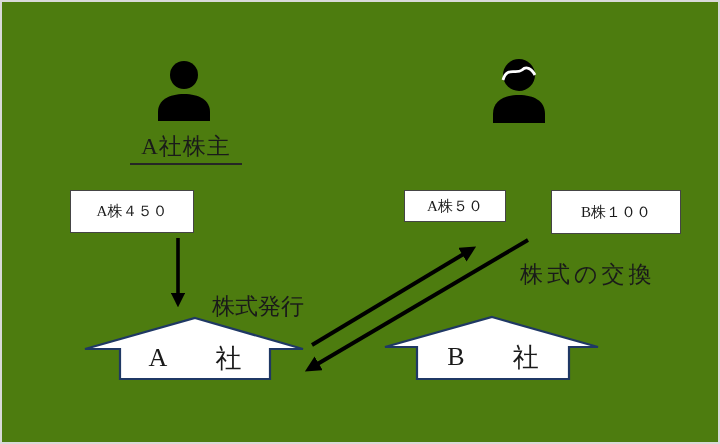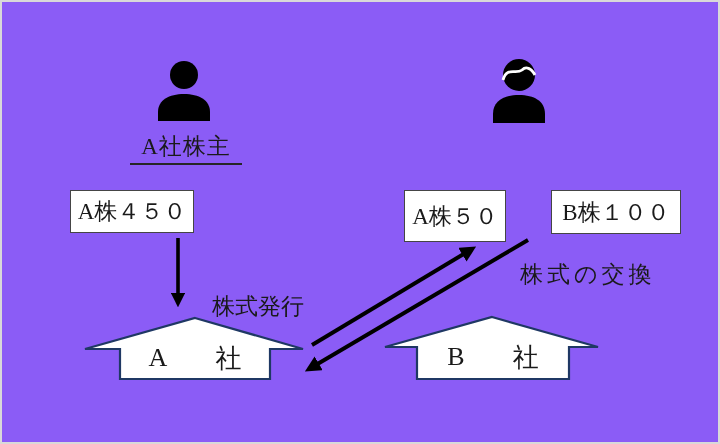--- a/index.html
+++ b/index.html
@@ -1,40 +1,40 @@
 <!DOCTYPE html>
 <html><head>
 <meta charset="utf-8">
 <style>
   html,body{margin:0;padding:0;background:#ffffff;}
   .frame{
     position:relative;
     width:720px;height:444px;
     box-sizing:border-box;
     border:2px solid #d9d9d9;
-    background:#8b5cf6;
+    background:#4d7c0f;
     overflow:hidden;
     font-family:"Liberation Serif","DejaVu Serif",serif;
     color:#1a1a1a;
   }
   .abs{position:absolute;}
   .shape-layer{position:absolute;left:0;top:0;}
   .holder-label{
     font-size:23px;line-height:27px;
     text-align:center;
     border-bottom:2px solid #262626;
     padding-bottom:3px;
     letter-spacing:1px;
     white-space:nowrap;
   }
   .sharebox{
     box-sizing:border-box;
     border:1.5px solid #454545;
     display:flex;align-items:center;justify-content:center;
-    font-size:23px;
+    font-size:15px;
     background:#ffffff;
     white-space:nowrap;
   }
   .annot{font-size:23px;white-space:nowrap;}
   .annot-exchange{letter-spacing:4px;}
   .house-label{
     display:flex;justify-content:center;align-items:center;
     column-gap:48px;
     font-size:26px;
     height:32px;
@@ -73,21 +73,21 @@
     <circle cx="29" cy="20" r="16" fill="#000000"></circle>
     <path d="M13,25 C17,11 26,20 32,15 C36,11 41,13 45,20" stroke="#ffffff" stroke-width="2.8" fill="none"></path>
     <path d="M3,68 V59 C3,46 14,40 29,40 C44,40 55,46 55,59 V68 Z" fill="#000000"></path>
   </svg>
 
   <div class="holder-label abs" style="left:128px;top:131px;width:112px;">A社株主</div>
 
 
   <div class="sharebox abs" style="left:68px;top:188px;width:124px;height:43px;">A株４５０</div>
 
-  <div class="sharebox abs" style="left:402px;top:188px;width:102px;height:52px;">A株５０</div>
+  <div class="sharebox abs" style="left:402px;top:188px;width:102px;height:32px;">A株５０</div>
 
   <div class="sharebox abs" style="left:549px;top:188px;width:130px;height:44px;">B株１００</div>
 
   <div class="annot annot-exchange abs" style="left:518px;top:257px;">株式の交換</div>
 
   <div class="annot abs" style="left:210px;top:289px;">株式発行</div>
 
   <div class="house-label abs" style="left:118px;top:340px;width:150px;">
     <span>A</span>
     <span>社</span>

